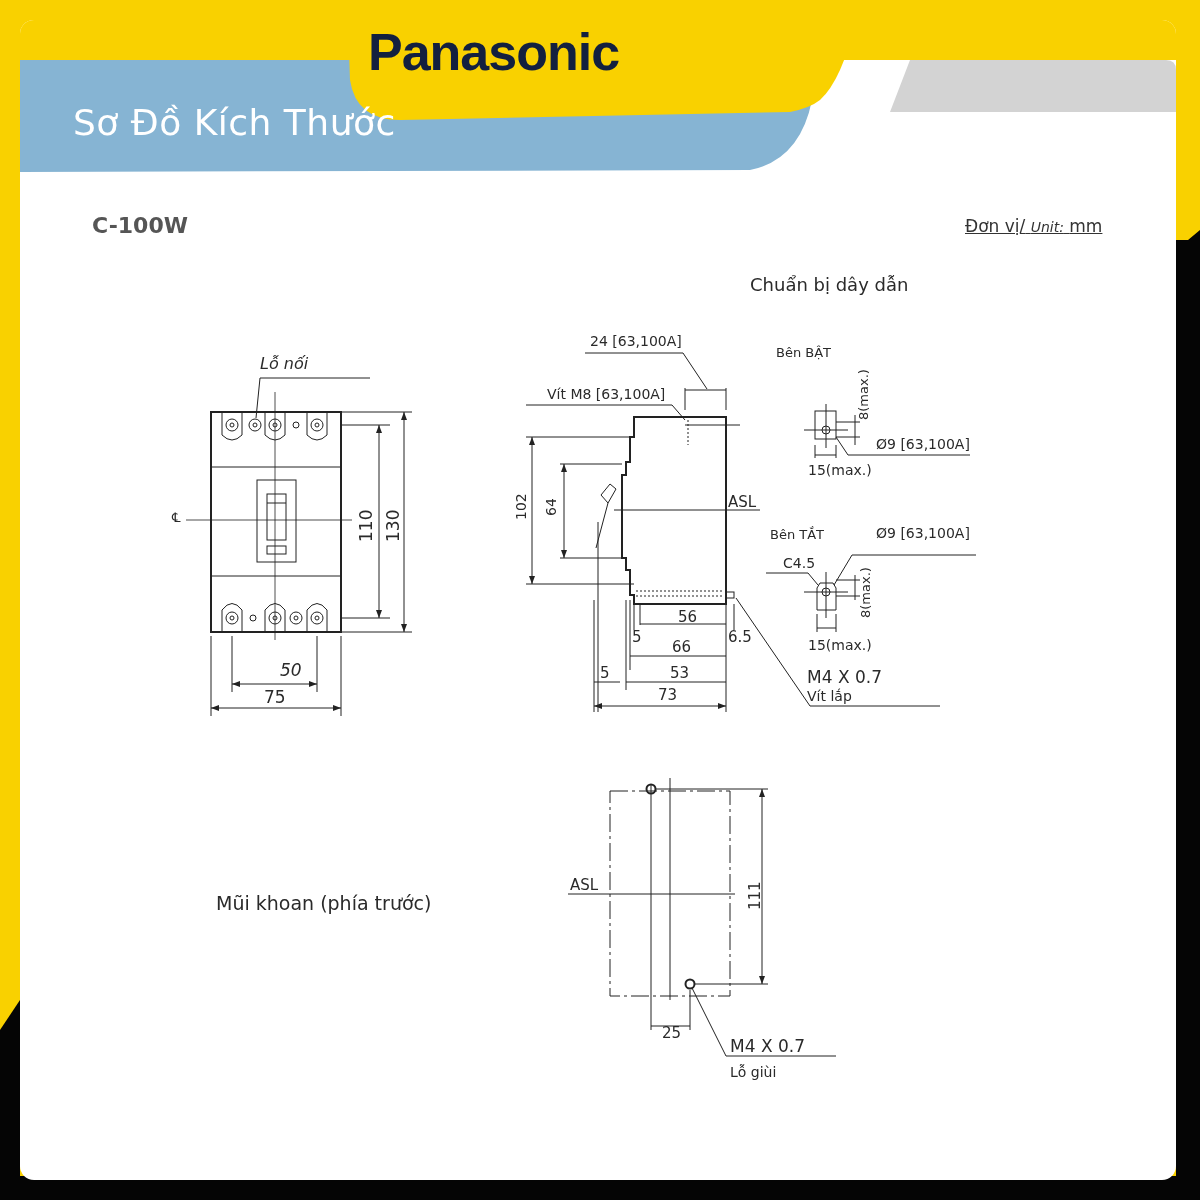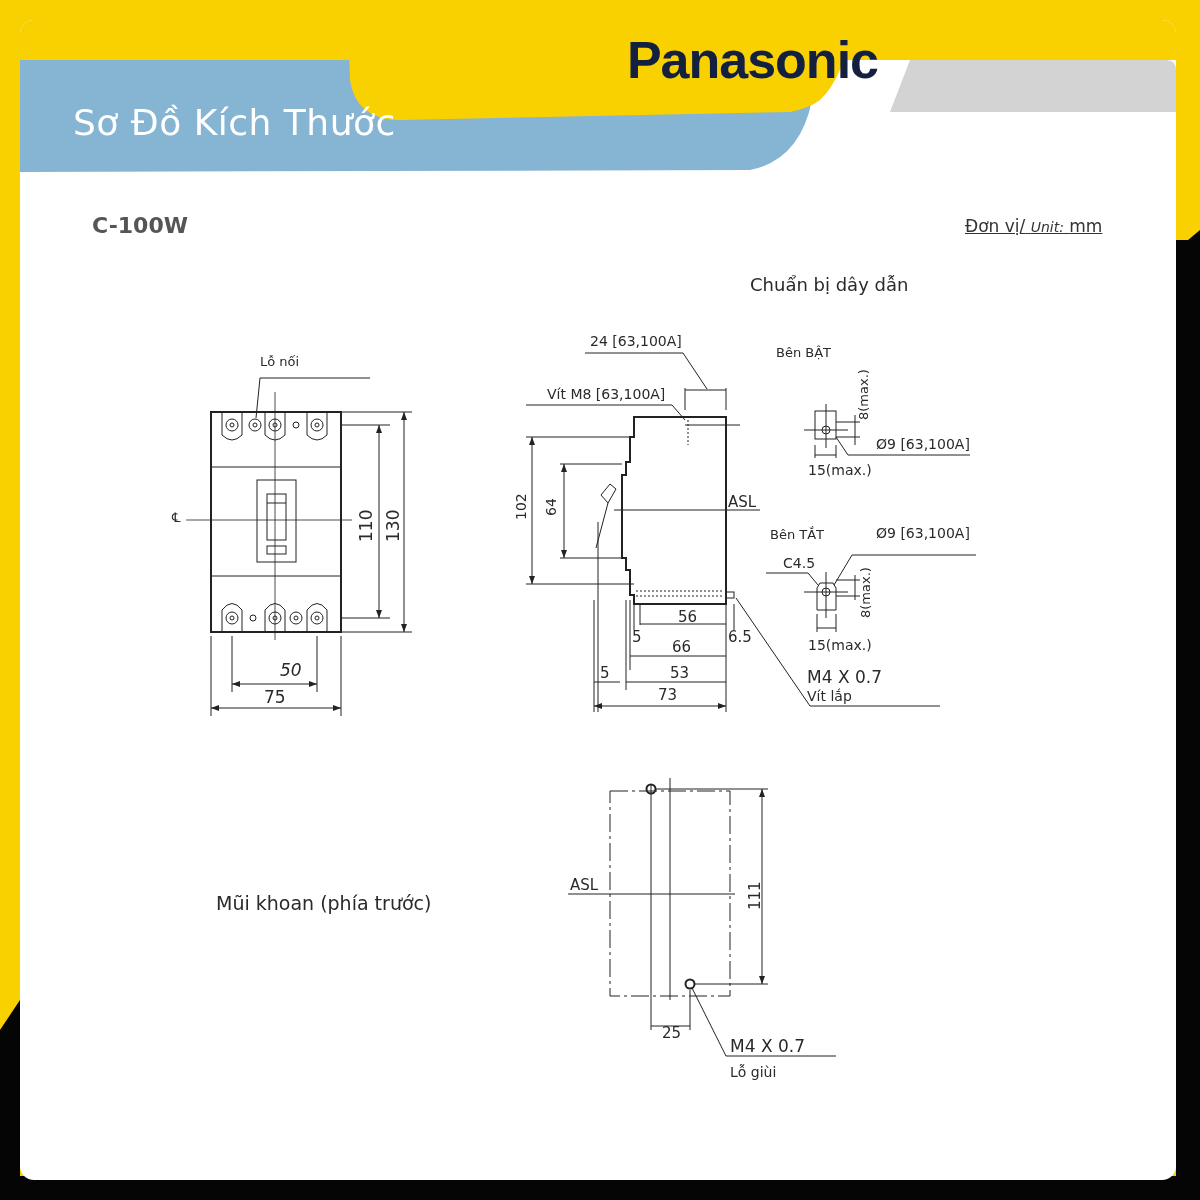--- a/index.html
+++ b/index.html
@@ -1,20 +1,20 @@
 <!DOCTYPE html>
 <html><head>
 <meta charset="utf-8">
 <style>
   html, body { margin:0; padding:0; }
   body { width:1200px; height:1200px; position:relative; overflow:hidden; background:#f9d100; font-family:"DejaVu Sans", sans-serif; }
   .black-corner { position:absolute; left:0; top:0; width:1200px; height:1200px; }
   .card { position:absolute; left:20px; top:20px; width:1156px; height:1160px; background:#ffffff; border-radius:14px; overflow:hidden; }
   .blue-band { position:absolute; left:0; top:0; width:1156px; height:152px; }
-  .logo-wrap { position:absolute; left:368px; top:0; width:490px; height:100px; text-align:right;margin-top:8px; }
+  .logo-wrap { position:absolute; left:348px; top:0; width:490px; height:100px; text-align:left; }
   .brand { position:absolute; left:0; width:490px; top:2px; font-family:"Liberation Sans", sans-serif; font-weight:bold; font-size:52px; color:#13203f; letter-spacing:-1px; }
   .site { position:absolute; left:0; width:490px; top:58px; font-family:"Liberation Sans", sans-serif; font-size:27px; color:#13203f; }
   .page-title { position:absolute; left:53px; top:82px; font-family:"DejaVu Sans", sans-serif; font-size:36px; color:#ffffff; letter-spacing:0.5px; }
   .lbl { position:absolute; font-family:"DejaVu Sans", sans-serif; color:#2a2a2a; white-space:nowrap; }
   svg.drawing { position:absolute; left:0; top:0; }
 </style>
 </head>
 <body>
 
 <svg class="black-corner" width="1200" height="1200" viewBox="0 0 1200 1200">
@@ -207,21 +207,21 @@
         <polygon points="532,584 529,576 535,576"></polygon>
       <polygon points="564,464 561,472 567,472"></polygon>
         <polygon points="564,558 561,550 567,550"></polygon>
       <polygon points="762,789 759,797 765,797"></polygon>
         <polygon points="762,984 759,976 765,976"></polygon>
       <polygon points="594,706 602,703 602,709"></polygon>
         <polygon points="726,706 718,703 718,709"></polygon>
     </g>
   </svg>
 
-  <div class="lbl" style="left:240px;top:334px;font-size:13px;">Lỗ nối</div>
+  <div class="lbl" style="left:240px;top:334px;font-size:16px;font-style:italic;">Lỗ nối</div>
   <div class="lbl" style="left:152px;top:490px;font-size:13px;">℄</div>
   <div class="lbl" style="left:336px;top:490px;font-size:17px;transform:rotate(-90deg);transform-origin:left top;top:522px;">110</div>
   <div class="lbl" style="left:363px;top:522px;font-size:17px;transform:rotate(-90deg);transform-origin:left top;">130</div>
   <div class="lbl" style="left:260px;top:640px;font-size:17px;font-style:italic;">50</div>
   <div class="lbl" style="left:244px;top:667px;font-size:17px;">75</div>
 
   <div class="lbl" style="left:730px;top:254px;font-size:18px;">Chuẩn bị dây dẫn</div>
 
   <div class="lbl" style="left:570px;top:313px;font-size:14px;">24 [63,100A]</div>
   <div class="lbl" style="left:527px;top:366px;font-size:14px;">Vít  M8 [63,100A]</div>

